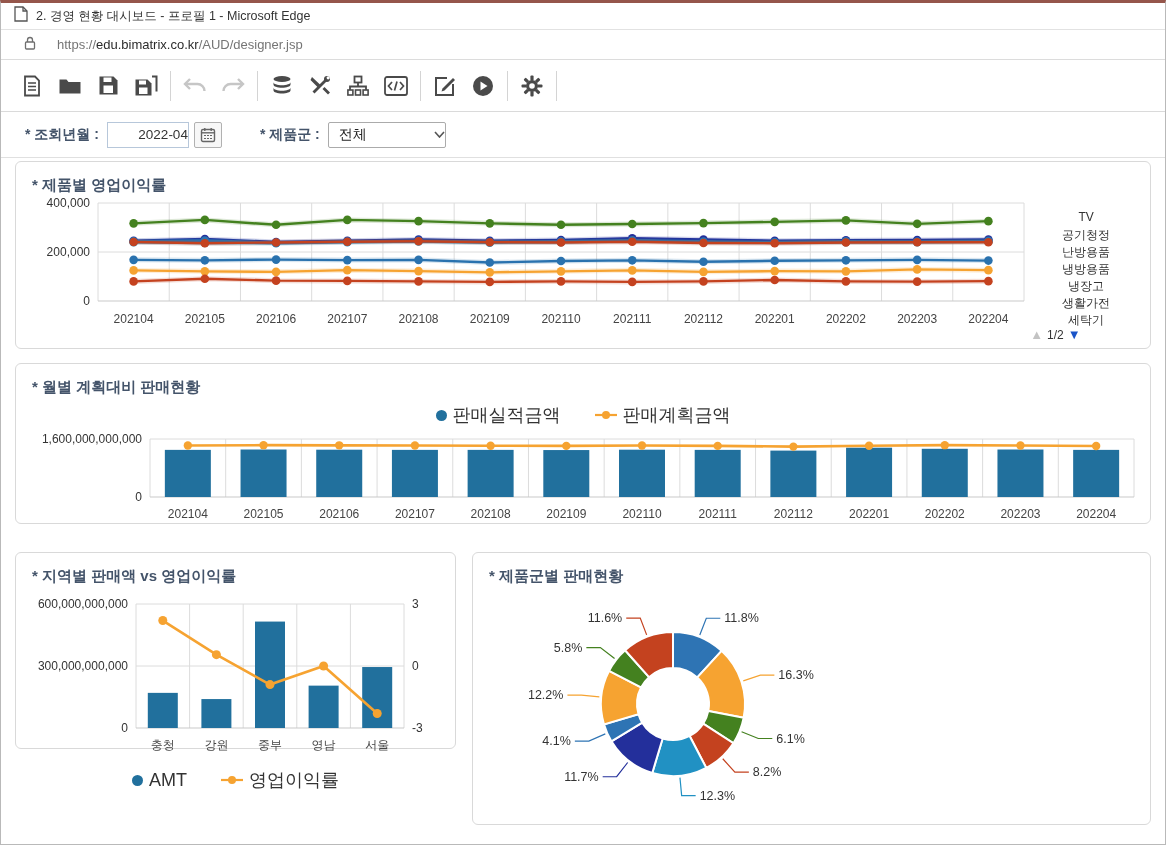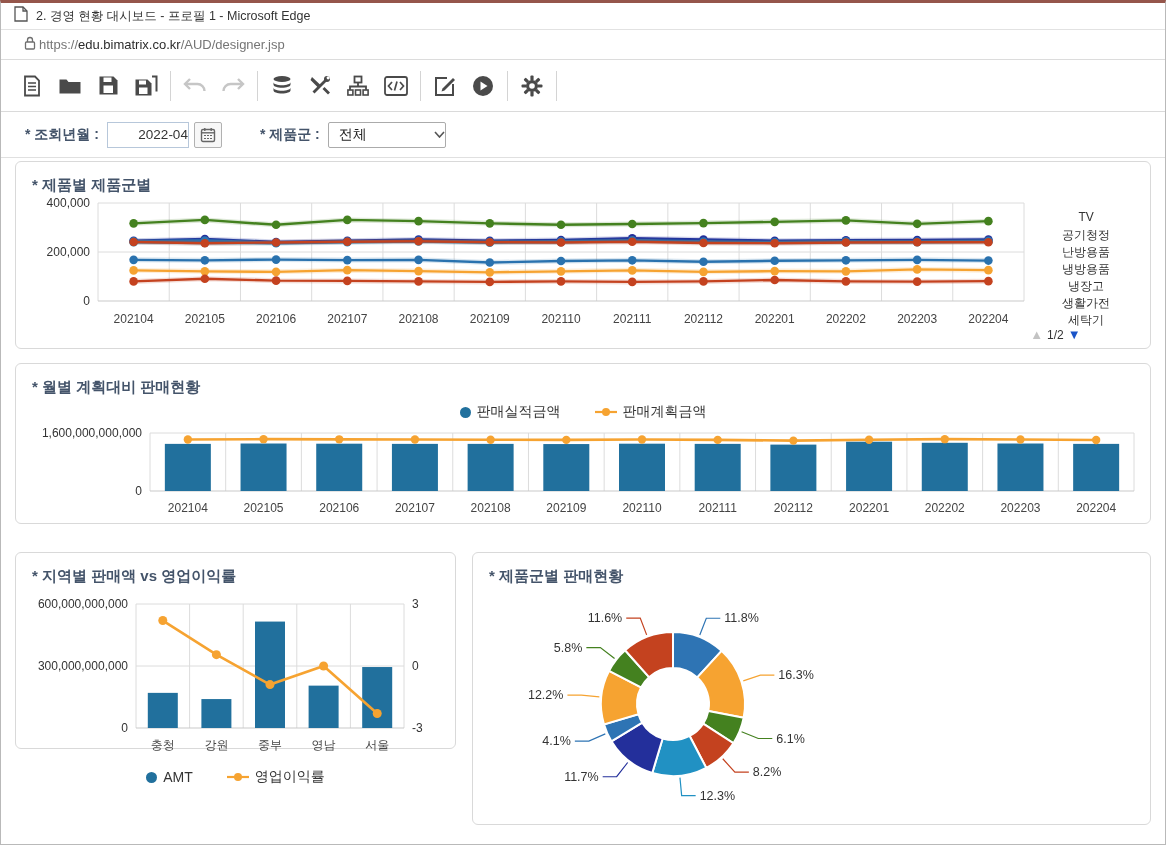--- a/index.html
+++ b/index.html
@@ -7,21 +7,21 @@
   .window {
     width: 1166px; height: 845px; background: #fff;
     border: 1px solid #b9b9b9; border-top: 3px solid #95564b;
     position: relative; overflow: hidden;
   }
   
   .titlebar { height: 27px; display: flex; align-items: center; gap: 8px;
     padding-left: 13px; border-bottom: 1px solid #e2e2e2; background: #fff; }
   .titlebar .title { font-size: 12.5px; color: #333; }
   
-  .urlbar { height: 30px; display: flex; align-items: center; gap: 2px;
+  .urlbar { height: 30px; display: flex; align-items: center; gap: 20px;
     padding-left: 22px; border-bottom: 1px solid #dcdcdc; background: #fff; }
   .url { font-size: 13px; }
   .url .dim { color: #757575; }
   .url .host { color: #2b2b2b; }
   
   .toolbar { height: 52px; display: flex; align-items: center; padding-left: 12px;
     border-bottom: 1px solid #dadada; background: #fff; }
   .tbtn { width: 38px; height: 36px; display: flex; align-items: center;
     justify-content: center; cursor: pointer; border-radius: 3px; }
   .tsep { width: 1px; height: 30px; background: #d4d4d4; margin: 0 5px; }
@@ -47,21 +47,21 @@
   .row3 { display: flex; gap: 16px; margin-top: 28px; }
   .p3 { width: 441px; height: 197px; }
   .p4 { flex: 1; height: 273px; }
   .chart1-row { display: flex; padding: 2px 8px 0 8px; }
   .legend1 { width: 112px; padding-top: 8px; font-size: 12px; color: #333; }
   .legend1 .litem { display: flex; align-items: center; gap: 5px; height: 17px; cursor: pointer; flex-direction: column; }
   .pager { display: flex; align-items: center; gap: 4px; margin-top: 3px; font-size: 12px; color: #333; }
   .pager .up { color: #c3c3c3; font-size: 13px; cursor: pointer; }
   .pager .down { color: #1a54c8; font-size: 13px; cursor: pointer; }
   .legend-row { display: flex; justify-content: center; align-items: center; gap: 34px;
-    font-size: 14px; color: #333; margin-top: 6px; }
+    font-size: 18px; color: #333; margin-top: 6px; }
   .legend-row .litem { display: flex; align-items: center; gap: 6px; cursor: pointer; }
   .dotmark { width: 11px; height: 11px; border-radius: 50%; display: inline-block; }
   svg text { font-family: "Liberation Sans", "DejaVu Sans", sans-serif; }
 </style>
 </head>
 <body>
 
 <div class="window">
 
   <div class="titlebar">
@@ -209,21 +209,21 @@
       <span>전체</span>
       <svg width="11" height="7" viewBox="0 0 11 7">
           <path d="M1 1l4.5 5L10 1" fill="none" stroke="#555" stroke-width="1.6"></path>
         </svg>
     </span>
   </div>
 
   <div class="dash">
 
     <div class="panel p1">
-      <div class="panel-title">* 제품별 제품군별</div>
+      <div class="panel-title">* 제품별 영업이익률</div>
       <div class="chart1-row">
         <svg id="chart1" width="1008" height="134">
             <line x1="74" y1="6" x2="74" y2="104" stroke="#dcdcdc"></line>
             <line x1="145.23076923076923" y1="6" x2="145.23076923076923" y2="104" stroke="#dcdcdc"></line>
             <line x1="216.46153846153845" y1="6" x2="216.46153846153845" y2="104" stroke="#dcdcdc"></line>
             <line x1="287.6923076923077" y1="6" x2="287.6923076923077" y2="104" stroke="#dcdcdc"></line>
             <line x1="358.9230769230769" y1="6" x2="358.9230769230769" y2="104" stroke="#dcdcdc"></line>
             <line x1="430.15384615384613" y1="6" x2="430.15384615384613" y2="104" stroke="#dcdcdc"></line>
             <line x1="501.38461538461536" y1="6" x2="501.38461538461536" y2="104" stroke="#dcdcdc"></line>
             <line x1="572.6153846153845" y1="6" x2="572.6153846153845" y2="104" stroke="#dcdcdc"></line>

